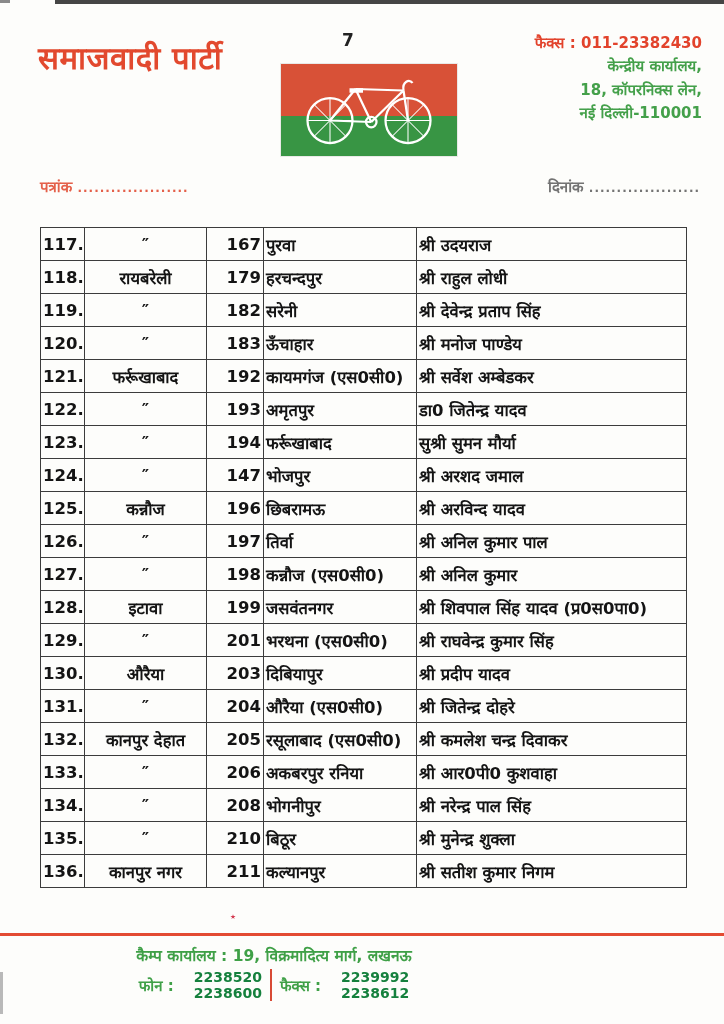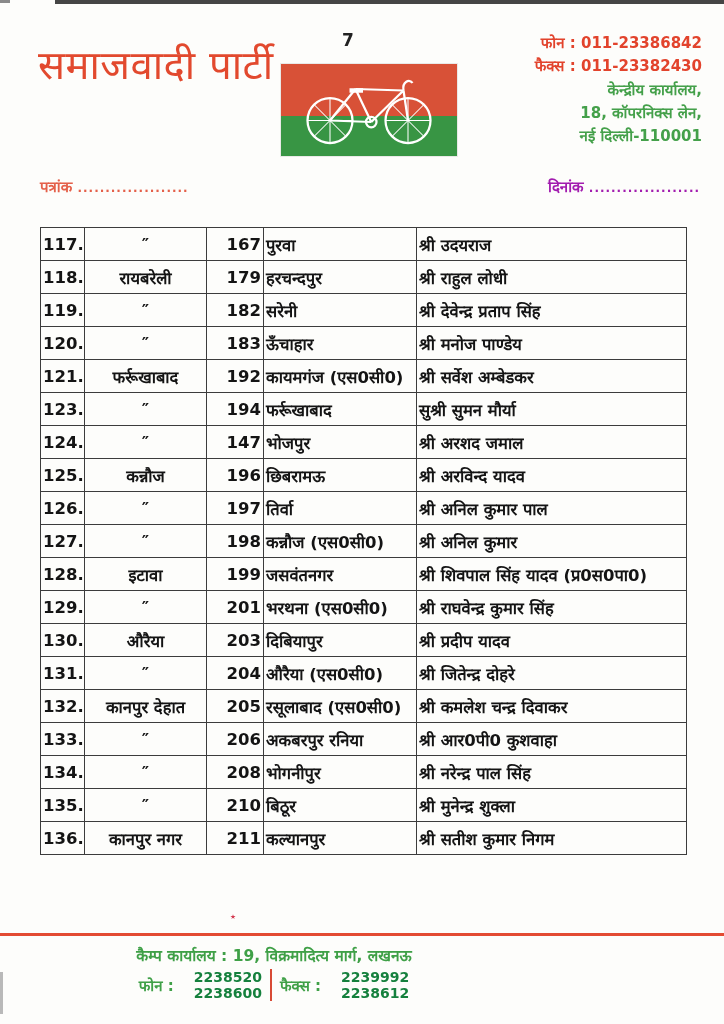--- a/index.html
+++ b/index.html
@@ -10,21 +10,21 @@
     background:#fdfdfb; overflow:hidden;
   }
   
   .scan-bar { position:absolute; top:0; left:55px; right:0; height:4px; background:#454545; }
   .scan-bar-notch { position:absolute; top:0; left:0; width:10px; height:3px; background:#8a8a8a; }
   .scan-mark-left { position:absolute; left:0; top:972px; width:3px; height:42px; background:#b9b9b9; }
 
   
   .party-title {
     position:absolute; left:38px; top:36px;
-    font-size:40px; font-weight:normal; color:#e2492e; letter-spacing:0.5px;
+    font-size:31px; font-weight:bold; color:#e2492e; letter-spacing:0.5px;
   }
   .page-number {
     position:absolute; left:342px; top:30px;
     font-size:17px; font-weight:600; color:#222;
   }
   .flag { position:absolute; left:281px; top:64px; width:176px; height:92px; box-shadow:0 0 0 1px rgba(0,0,0,0.08); }
   .flag-red { position:absolute; top:0; left:0; right:0; height:57%; background:#d85137; }
   .flag-green { position:absolute; bottom:0; left:0; right:0; height:43%; background:#389544; }
   .flag svg { position:absolute; left:13px; top:10px; }
 
@@ -34,21 +34,21 @@
   }
   .contact-red { color:#e2432c; }
   .contact-green { color:#44a04a; }
 
   .letter-no {
     position:absolute; left:40px; top:176px;
     font-size:15px; font-weight:bold; color:#e4604a;
   }
   .date-field {
     position:absolute; right:24px; top:176px;
-    font-size:15px; font-weight:bold; color:#a21caf;
+    font-size:15px; font-weight:bold; color:#737373;
   }
   .dots { letter-spacing:1px; font-size:12px; }
 
   
   table.candidates {
     position:absolute; left:40px; top:227px; width:646px;
     border-collapse:collapse; table-layout:fixed;
   }
   table.candidates td {
     border:1.6px solid #3c3c3c; height:33px;
@@ -103,24 +103,20 @@
         <circle cx="103" cy="64" r="7"></circle>
         <path d="M48,62 L82,20 M48,62 L103,64 M103,64 L82,20 M82,20 L146,22 M103,64 L146,22 M146,22 L152,62"></path>
         <path d="M146,22 C144,10 154,6 158,12"></path>
         <path d="M74,22 L92,22" stroke-width="6"></path>
       </g>
     </svg>
   </div>
 
   <div class="contact-block">
     <div class="contact-red">
-      <span>फोन :</span>
-      <span>011-23386842</span>
-    </div>
-    <div class="contact-red">
       <span>फैक्स :</span>
       <span>011-23382430</span>
     </div>
     <div class="contact-green">केन्द्रीय कार्यालय,</div>
     <div class="contact-green">18, कॉपरनिक्स लेन,</div>
     <div class="contact-green">नई दिल्ली-110001</div>
   </div>
 
   <div class="letter-no">
     <span>पत्रांक</span>
@@ -167,20 +163,27 @@
           <td class="col-number">183</td>
           <td class="col-constituency">ऊँचाहार</td>
           <td class="col-candidate">श्री मनोज पाण्डेय</td>
         </tr>
         <tr>
           <td class="col-sno">121.</td>
           <td class="col-district">फर्रूखाबाद</td>
           <td class="col-number">192</td>
           <td class="col-constituency">कायमगंज (एस0सी0)</td>
           <td class="col-candidate">श्री सर्वेश अम्बेडकर</td>
+        </tr>
+        <tr>
+          <td class="col-sno">122.</td>
+          <td class="col-district">″</td>
+          <td class="col-number">193</td>
+          <td class="col-constituency">अमृतपुर</td>
+          <td class="col-candidate">डा0 जितेन्द्र यादव</td>
         </tr>
         <tr>
           <td class="col-sno">123.</td>
           <td class="col-district">″</td>
           <td class="col-number">194</td>
           <td class="col-constituency">फर्रूखाबाद</td>
           <td class="col-candidate">सुश्री सुमन मौर्या</td>
         </tr>
         <tr>
           <td class="col-sno">124.</td>

